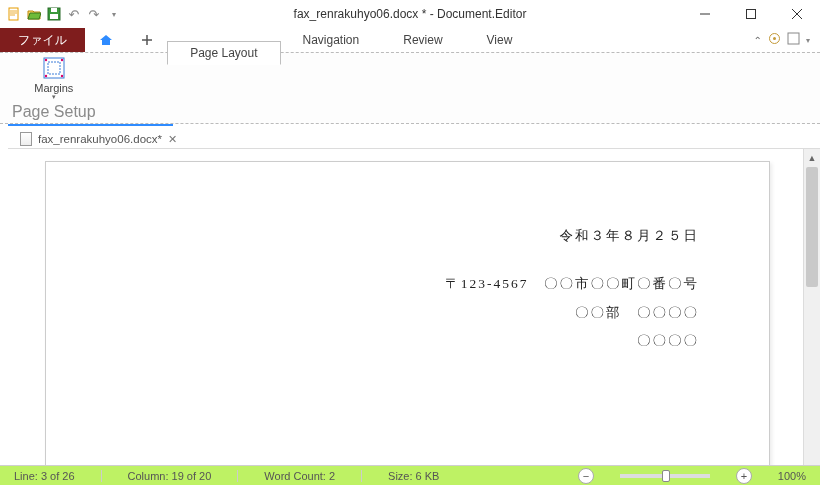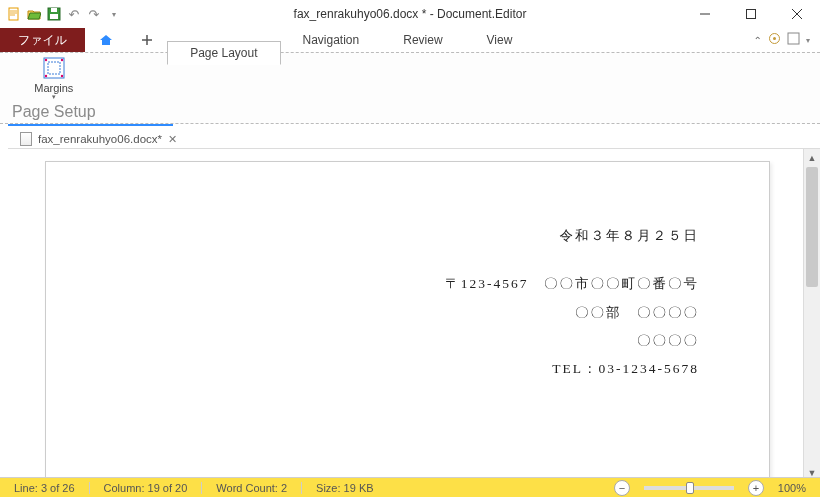--- a/index.html
+++ b/index.html
@@ -48,21 +48,21 @@
 .paper { position: absolute; left: 45px; top: 12px; width: 725px; height: 900px; background: #fff; border: 1px solid #ccc; box-shadow: 2px 2px 4px rgba(0,0,0,0.08); padding: 60px 70px 30px 70px; font-family: "MS Mincho","Yu Mincho",serif; color: #222; }
 .paper h1 { text-align: center; font-weight: normal; font-size: 26px; letter-spacing: 6px; margin-bottom: 50px; }
 .paper .right { text-align: right; font-size: 13.5px; letter-spacing: 2px; line-height: 2.1; }
 .paper .block2 { margin-top: 20px; }
 .vscroll { width: 17px; background: #f0f0f0; border-left: 1px solid #dcdcdc; position: relative; }
 .vscroll .up, .vscroll .down { height: 17px; display: flex; align-items: center; justify-content: center; color: #666; font-size: 9px; }
 .vscroll .down { position: absolute; bottom: 0; width: 100%; }
 .vscroll .thumb { position: absolute; left: 2px; right: 2px; top: 18px; height: 120px; background: #c9c9c9; border-radius: 2px; }
 
 
-.statusbar { position: absolute; left: 0; right: 0; bottom: 4px; height: 20px; border-top: 1px solid #cfcfcf; background: #fde047; display: flex; align-items: center; font-size: 11px; color: #555; padding: 0 8px; gap: 8px; }
+.statusbar { position: absolute; left: 0; right: 0; bottom: 16px; height: 20px; border-top: 1px solid #cfcfcf; background: #bef264; display: flex; align-items: center; font-size: 11px; color: #555; padding: 0 8px; gap: 20px; }
 .statusbar .cell { padding: 0 6px; border-right: 0; }
 .statusbar .sep { width: 1px; height: 12px; background: #ccc; }
 .statusbar .spacer { flex: 1; }
 .zmbtn { width: 16px; height: 16px; border: 1px solid #aaa; border-radius: 8px; display: flex; align-items: center; justify-content: center; font-size: 11px; cursor: pointer; background: #fff; }
 .zslider { width: 90px; height: 4px; background: #ddd; position: relative; margin: 0 6px; }
 .zslider .tick { position: absolute; left: 50%; top: -3px; width: 1px; height: 10px; background: #aaa; }
 .zslider .knob { position: absolute; left: 42px; top: -4px; width: 8px; height: 12px; background: #fff; border: 1px solid #888; border-radius: 2px; }
 </style>
 </head>
 <body>
@@ -178,39 +178,38 @@
 </div>
 
 <div class="workspace">
   <div class="docarea">
     <div class="paper">
       <div class="right">令和３年８月２５日</div>
       <div class="right block2">
         <div>〒123-4567　〇〇市〇〇町〇番〇号</div>
         <div>〇〇部　〇〇〇〇</div>
         <div>〇〇〇〇</div>
-        <div>TEL：03-1234-5678</div>
       </div>
     </div>
   </div>
   <div class="vscroll">
     <div class="up">▲</div>
     <div class="thumb"></div>
     <div class="down">▼</div>
   </div>
 </div>
 
 <div class="statusbar">
   <div class="cell">Line: 3 of 26</div>
   <div class="sep"></div>
   <div class="cell">Column: 19 of 20</div>
   <div class="sep"></div>
   <div class="cell">Word Count: 2</div>
   <div class="sep"></div>
-  <div class="cell">Size: 19 KB</div>
+  <div class="cell">Size: 6 KB</div>
   <div class="spacer"></div>
   <div class="zmbtn">−</div>
   <div class="zslider">
       <div class="tick"></div>
       <div class="knob"></div>
     </div>
   <div class="zmbtn">+</div>
   <div class="cell">100%</div>
 </div>
 

